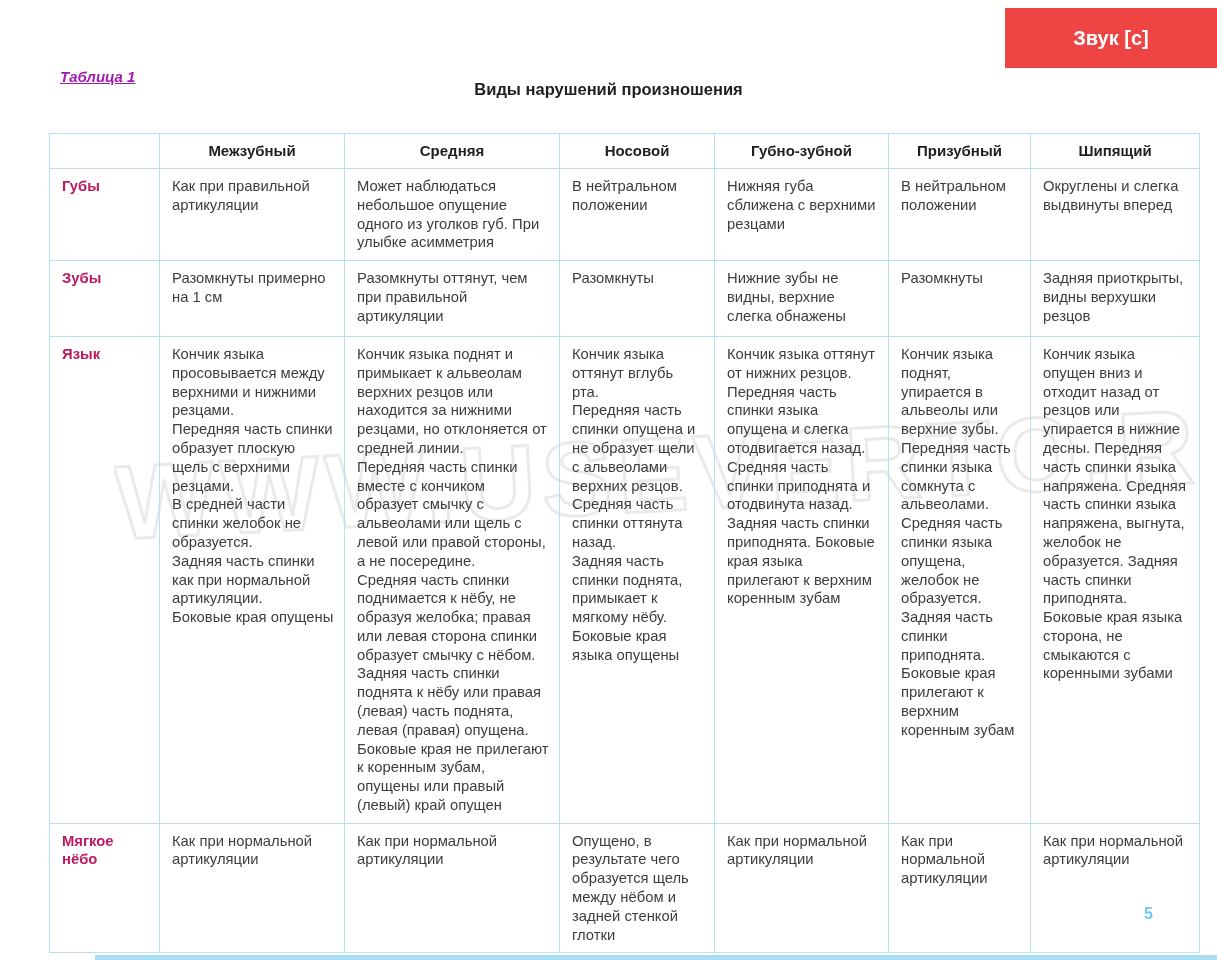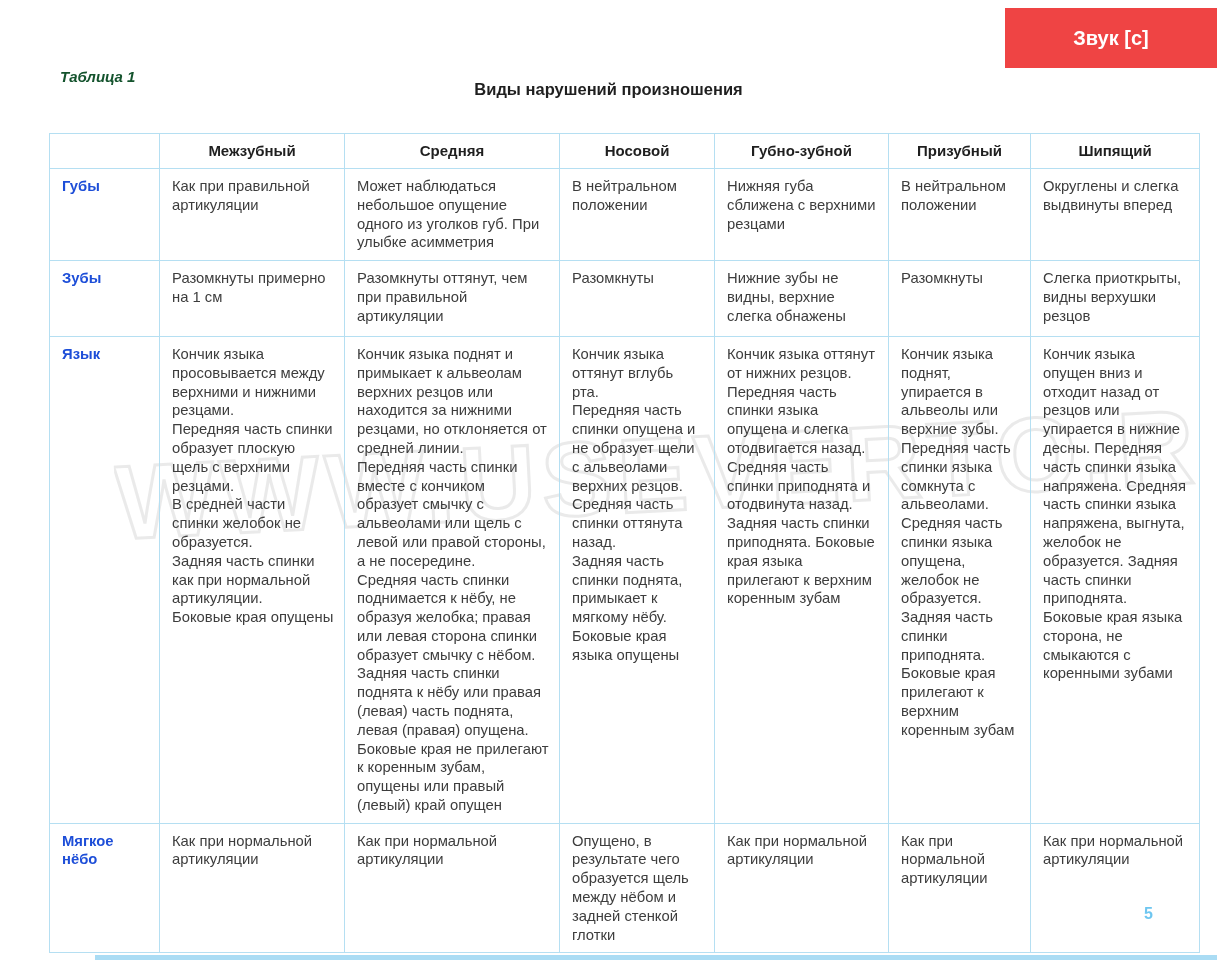--- a/index.html
+++ b/index.html
@@ -13,21 +13,21 @@
     overflow: hidden;
   }
   .sound-tab {
     position: absolute; top: 8px; right: 0; width: 212px; height: 60px;
     background: #ef4444; color: #ffffff;
     display: flex; align-items: center; justify-content: center;
     font-size: 20px; font-weight: bold;
   }
   .caption {
     position: absolute; left: 60px; top: 68px;
-    font-size: 15px; font-weight: bold; font-style: italic; color: #14532d;
+    font-size: 15px; font-weight: bold; font-style: italic; color: #a21caf; text-decoration: underline;
   }
   .doc-title {
     position: absolute; left: 0; top: 80px; width: 1217px;
     text-align: center; font-size: 16.5px; font-weight: bold; color: #1f1f1f;
   }
   table.art-table {
     position: absolute; left: 49px; top: 133px;
     width: 1150px; table-layout: fixed; border-collapse: collapse;
   }
   table.art-table th, table.art-table td {
@@ -35,21 +35,21 @@
     vertical-align: top;
     font-size: 14.8px; line-height: 1.27;
     padding: 8px 10px 8px 12px;
   }
   table.art-table th {
     text-align: center; vertical-align: middle;
     font-size: 15px; font-weight: bold; color: #1f1f1f;
     height: 35px; padding: 6px 4px;
   }
   table.art-table td.row-label {
-    font-weight: bold; color: #1d4ed8;
+    font-weight: bold; color: #be185d;
   }
   table.art-table td { white-space: pre-line; }
   tr.r-guby  td { height: 83px; }
   tr.r-zuby  td { height: 76px; }
   tr.r-yazyk td { height: 440px; }
   tr.r-nebo  td { height: 111px; }
   .page-num {
     position: absolute; right: 64px; top: 905px;
     font-size: 16px; font-weight: bold; color: #6ec6f0;
   }
@@ -110,21 +110,21 @@
     <td>В нейтральном положении</td>
     <td>Округлены и слегка выдвинуты вперед</td>
   </tr>
   <tr class="r-zuby">
     <td class="row-label">Зубы</td>
     <td>Разомкнуты примерно на 1 см</td>
     <td>Разомкнуты оттянут, чем при правильной артикуляции</td>
     <td>Разомкнуты</td>
     <td>Нижние зубы не видны, верхние слегка обнажены</td>
     <td>Разомкнуты</td>
-    <td>Слегка приоткрыты, видны верхушки резцов</td>
+    <td>Задняя приоткрыты, видны верхушки резцов</td>
   </tr>
   <tr class="r-yazyk">
     <td class="row-label">Язык</td>
     <td>Кончик языка просовывается между верхними и нижними резцами.
 Передняя часть спинки образует плоскую щель с верхними резцами.
 В средней части спинки желобок не образуется.
 Задняя часть спинки как при нормальной артикуляции.
 Боковые края опущены</td>
     <td>Кончик языка поднят и примыкает к альвеолам верхних резцов или находится за нижними резцами, но отклоняется от средней линии.
 Передняя часть спинки вместе с кончиком образует смычку с альвеолами или щель с левой или правой стороны, а не посередине.

